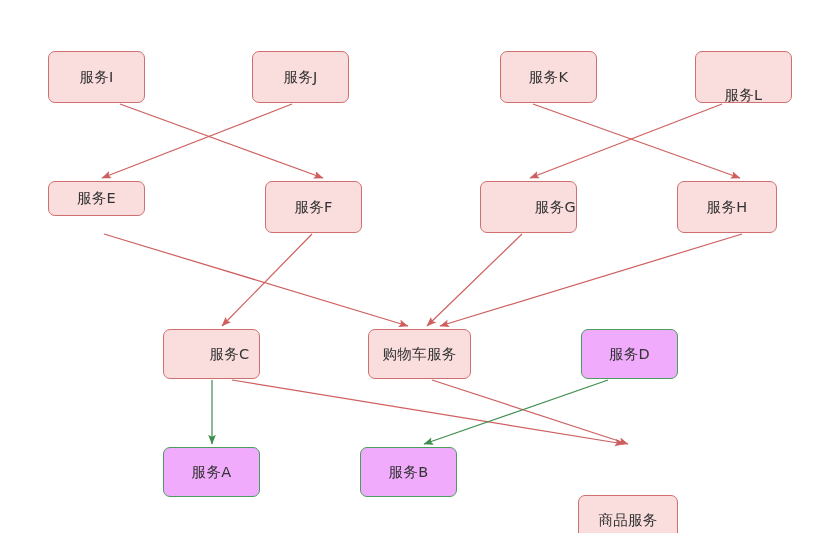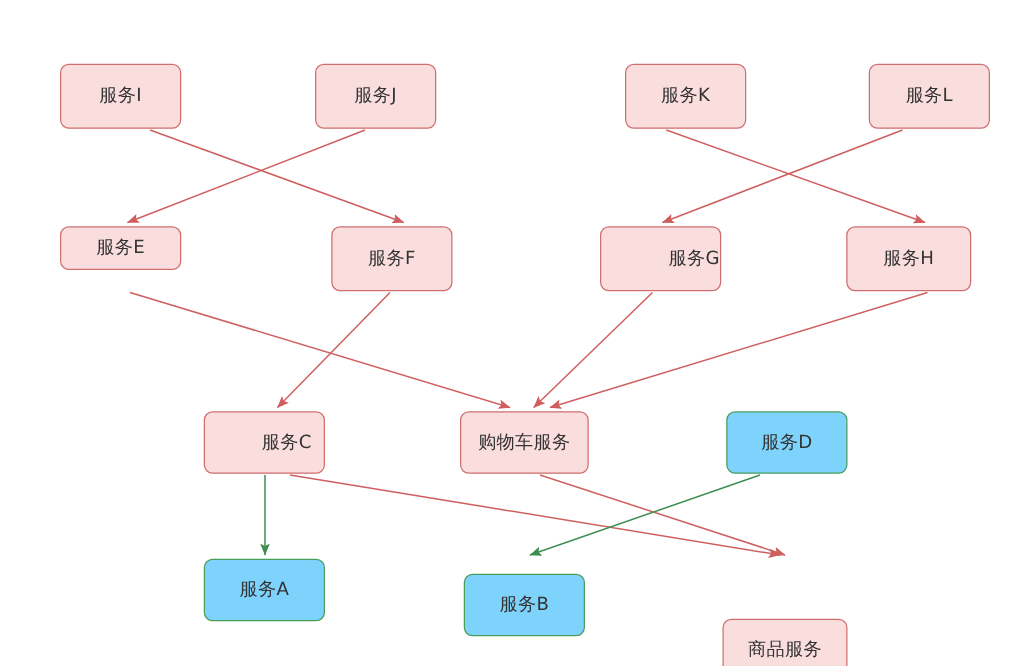--- a/index.html
+++ b/index.html
@@ -42,21 +42,21 @@
     letter-spacing: 0.3px;
     white-space: nowrap;
     color: #333333;
     z-index: 2;
   }
   .node.red {
     background: #fadddd;
     border-color: #d06f6f;
   }
   .node.green {
-    background: #7dd3fc;
+    background: #f0abfc;
     border-color: #4a9e5c;
   }
   .node-label {
     pointer-events: none;
   }
 </style>
 </head>
 <body>
 
 <div id="canvas">
@@ -89,21 +89,21 @@
   <div id="nodes-group">
       <div class="node red" style="left: 48px; top: 51px; width: 97px; height: 52px; text-align: center;">
         <span class="node-label">服务I</span>
       </div>
       <div class="node red" style="left: 252px; top: 51px; width: 97px; height: 52px;">
         <span class="node-label">服务J</span>
       </div>
       <div class="node red" style="left: 480px; top: 51px; width: 97px; height: 52px; margin-left: 20px;">
         <span class="node-label">服务K</span>
       </div>
-      <div class="node red" style="left: 695px; top: 51px; width: 97px; height: 52px;">
+      <div class="node red" style="left: 695px; top: 51px; width: 97px; height: 52px; align-items: flex-end;">
         <span class="node-label">服务L</span>
       </div>
       <div class="node red" style="left: 48px; top: 181px; width: 97px; height: 35px;">
         <span class="node-label">服务E</span>
       </div>
       <div class="node red" style="left: 265px; top: 181px; width: 97px; height: 52px;">
         <span class="node-label">服务F</span>
       </div>
       <div class="node red" style="left: 480px; top: 181px; width: 97px; height: 52px; justify-content: flex-end;">
         <span class="node-label">服务G</span>
@@ -116,21 +116,21 @@
       </div>
       <div class="node red" style="left: 368px; top: 329px; width: 103px; height: 50px;">
         <span class="node-label">购物车服务</span>
       </div>
       <div class="node green" style="left: 581px; top: 329px; width: 97px; height: 50px;">
         <span class="node-label">服务D</span>
       </div>
       <div class="node green" style="left: 163px; top: 447px; width: 97px; height: 50px;">
         <span class="node-label">服务A</span>
       </div>
-      <div class="node green" style="left: 371px; top: 447px; width: 97px; height: 50px; margin-top: 12px;">
+      <div class="node green" style="left: 360px; top: 447px; width: 97px; height: 50px;">
         <span class="node-label">服务B</span>
       </div>
       <div class="node red" style="left: 578px; top: 447px; width: 100px; height: 50px; margin-top: 48px;">
         <span class="node-label">商品服务</span>
       </div>
     </div>
 
 </div>
 
 </body></html>

